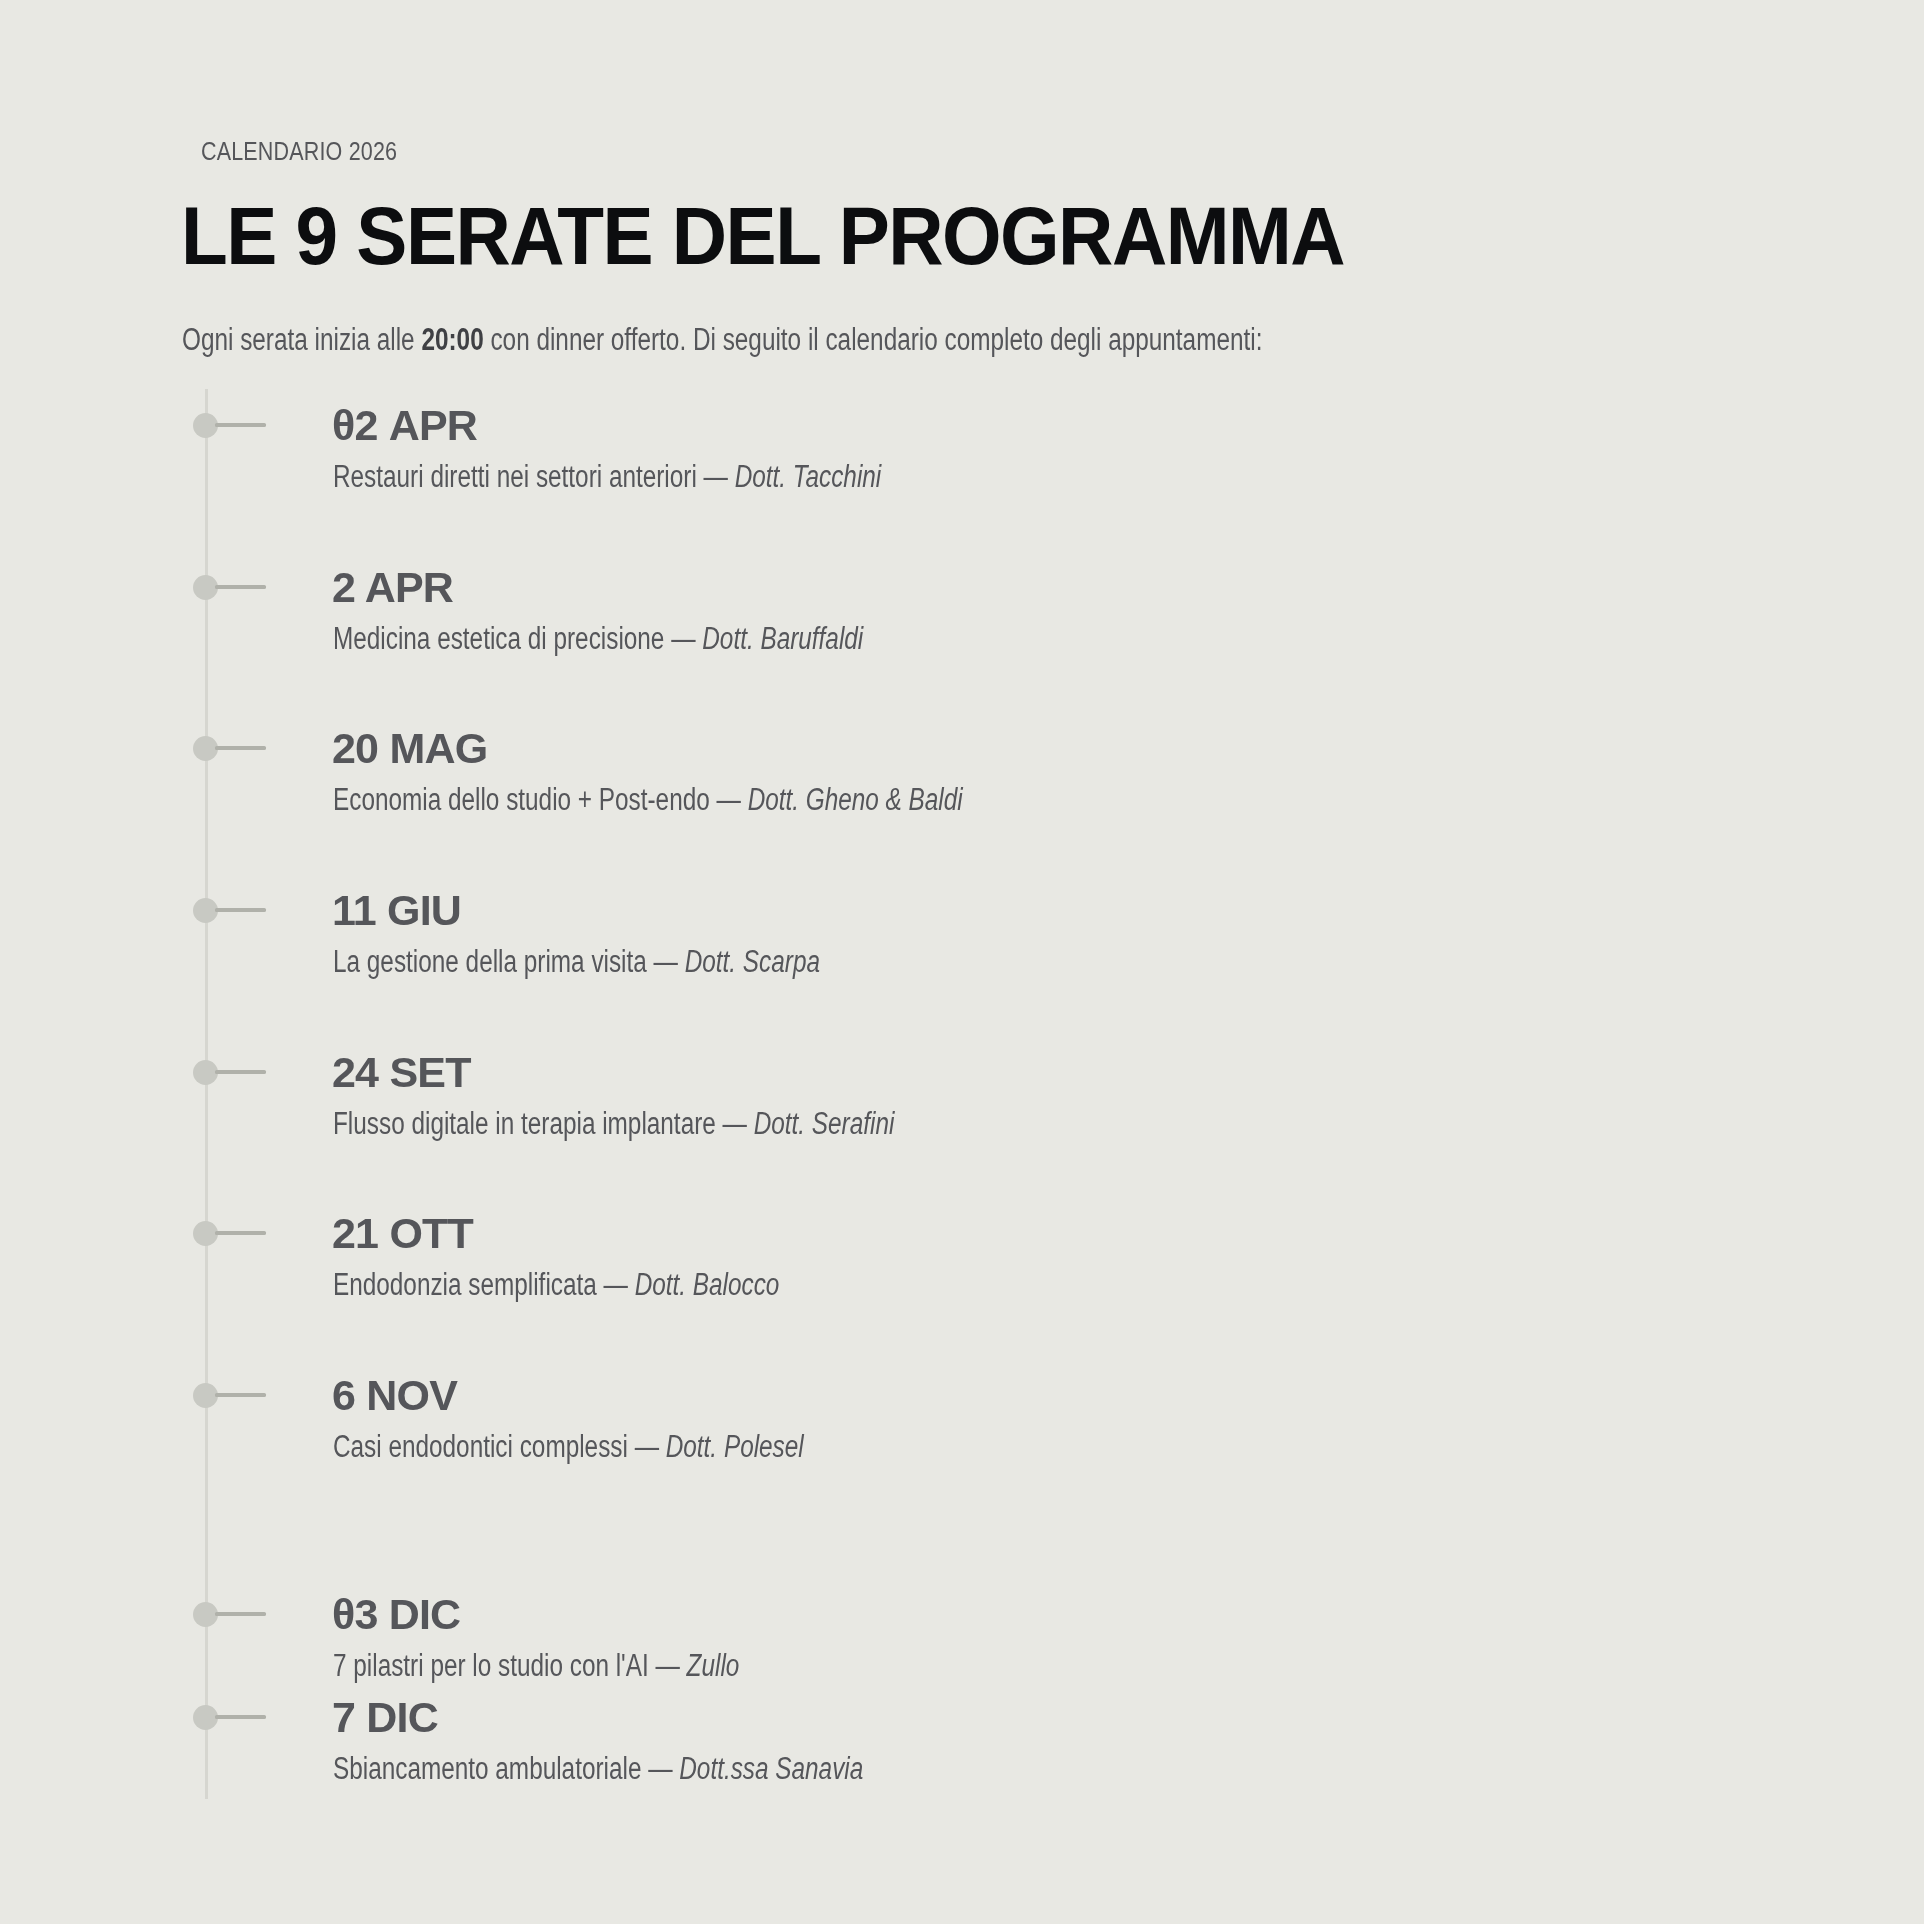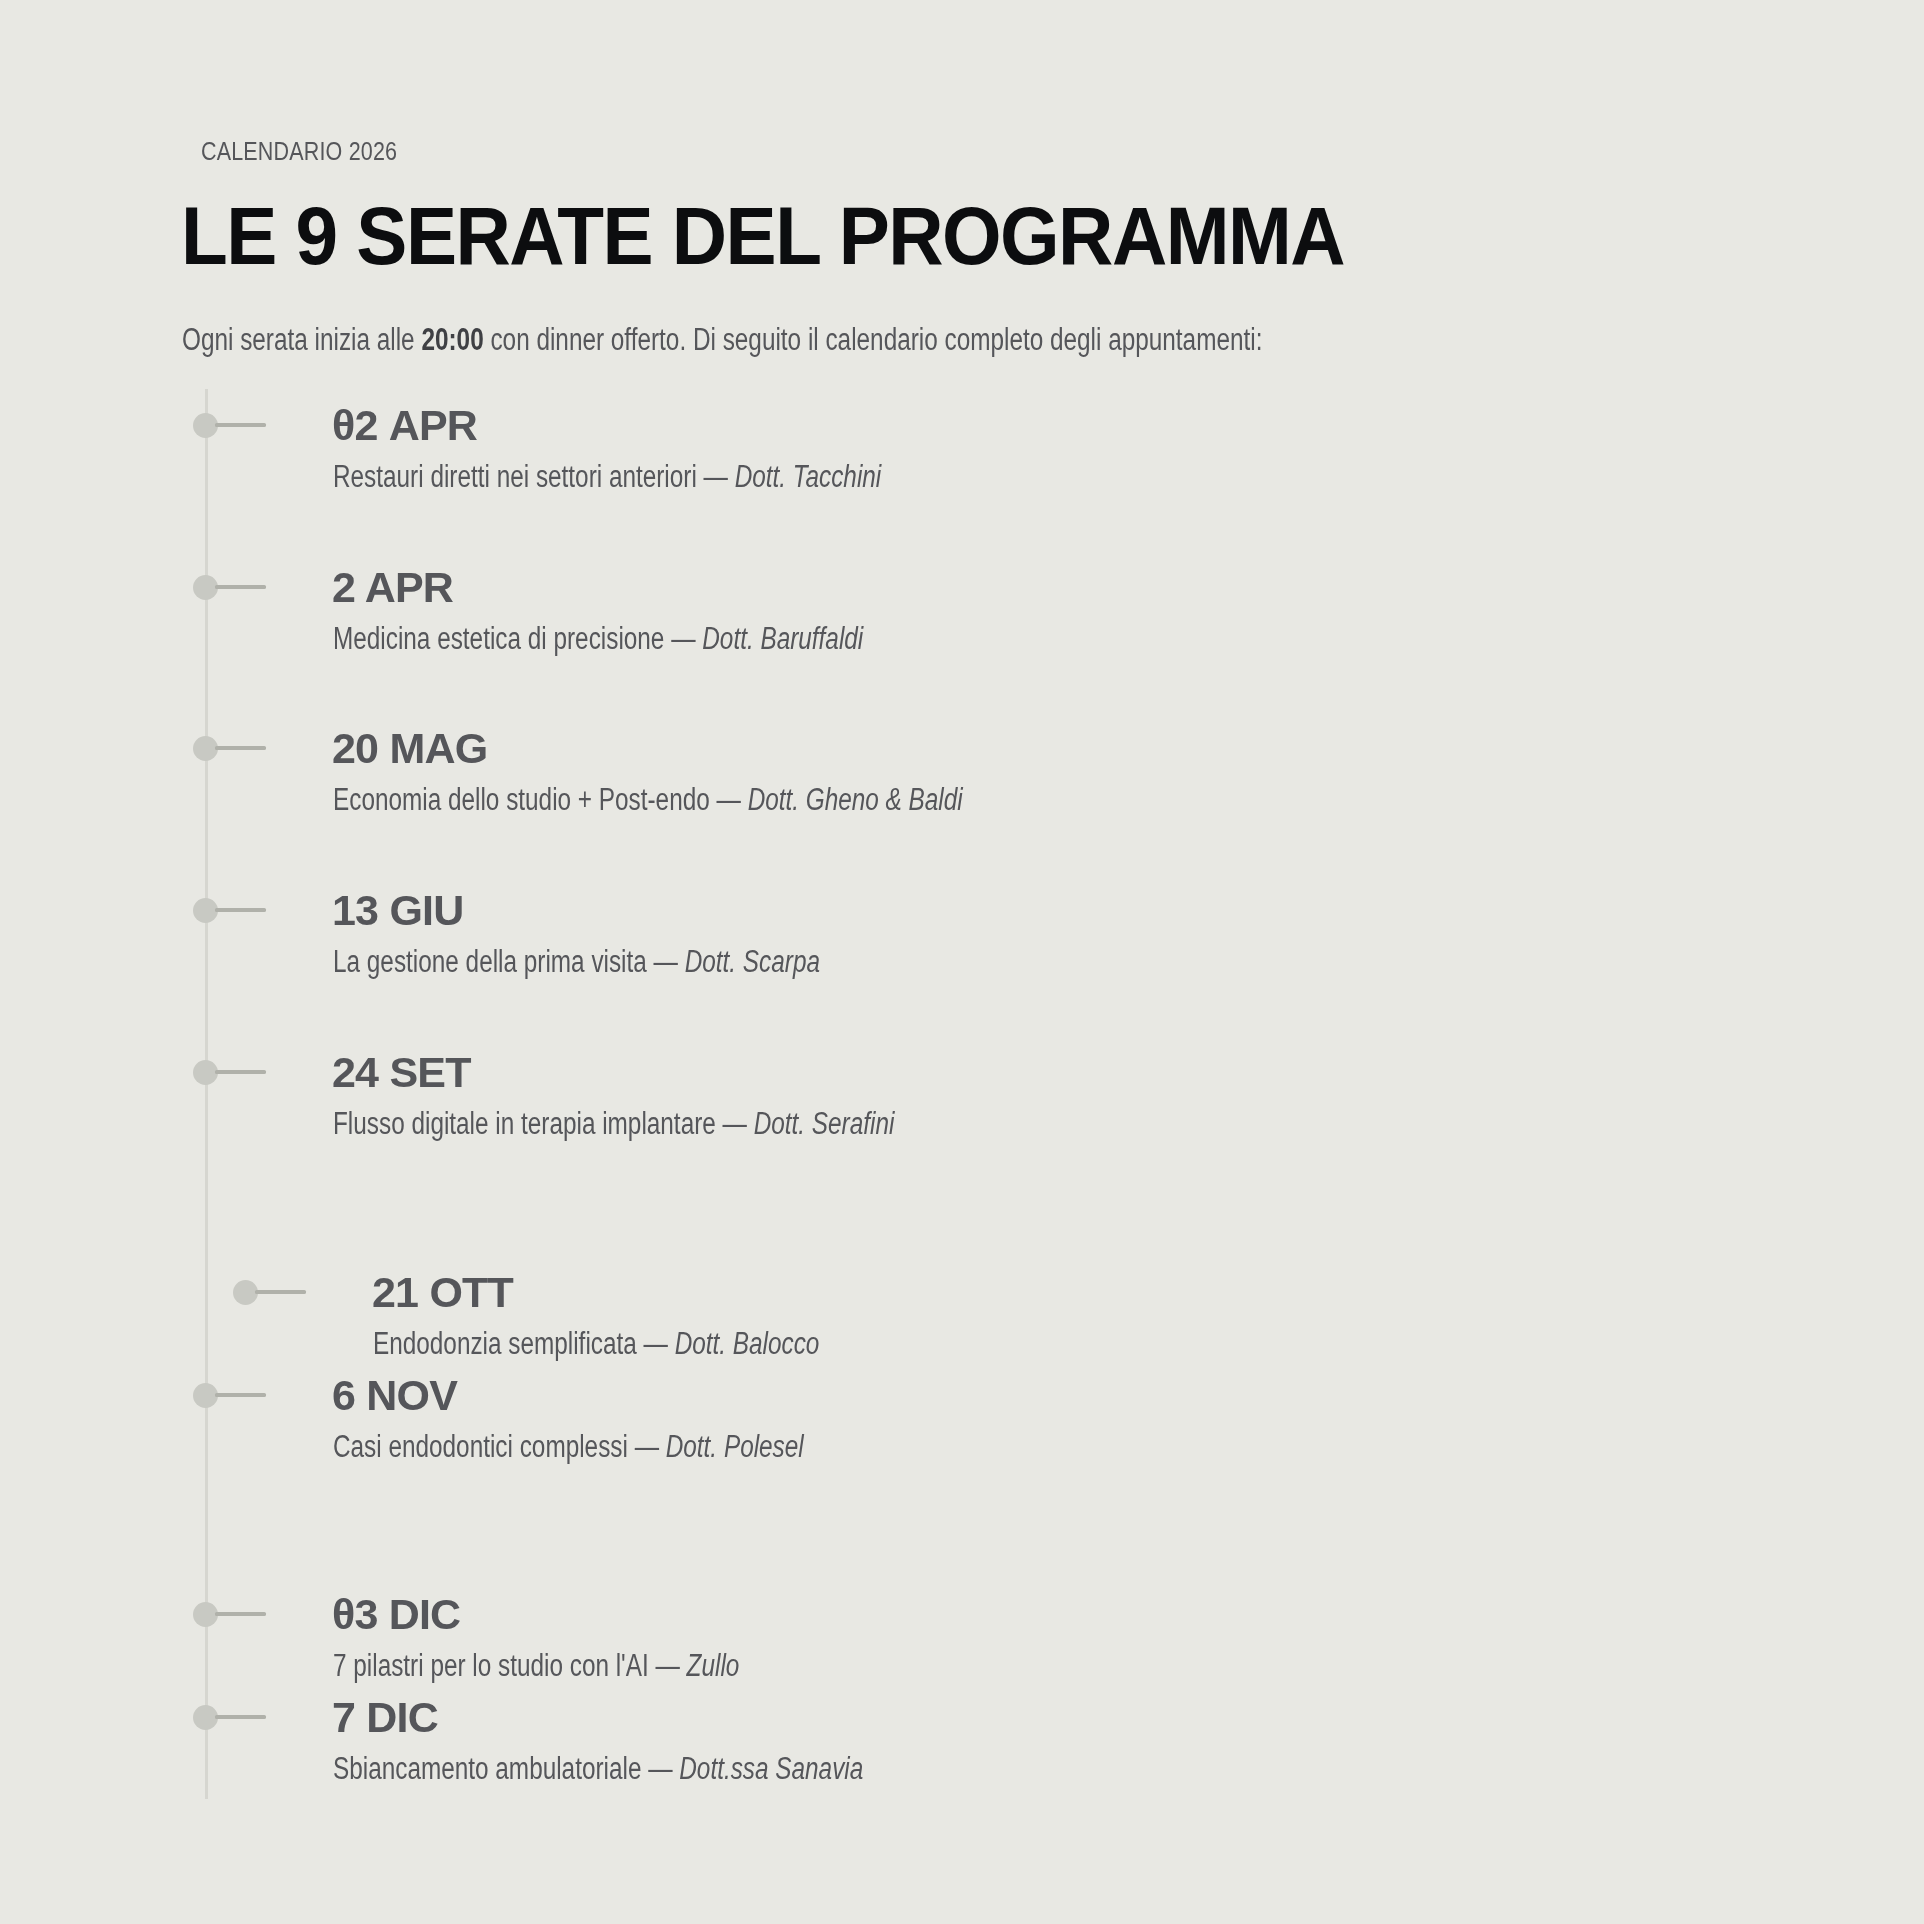--- a/index.html
+++ b/index.html
@@ -144,32 +144,32 @@
   <div class="item" style="top:748px;">
     <div class="dot"></div>
     <div class="connector"></div>
     <div class="date">20 MAG</div>
     <div class="desc"><span>Economia dello studio + Post-endo</span><span> — </span><span class="speaker">Dott. Gheno &amp; Baldi</span></div>
   </div>
 
   <div class="item" style="top:910px;">
     <div class="dot"></div>
     <div class="connector"></div>
-    <div class="date">13 GIU</div>
+    <div class="date">11 GIU</div>
     <div class="desc"><span>La gestione della prima visita</span><span> — </span><span class="speaker">Dott. Scarpa</span></div>
   </div>
 
   <div class="item" style="top:1072px;text-decoration:underline;">
     <div class="dot"></div>
     <div class="connector"></div>
     <div class="date">24 SET</div>
     <div class="desc"><span>Flusso digitale in terapia implantare</span><span> — </span><span class="speaker">Dott. Serafini</span></div>
   </div>
 
-  <div class="item" style="top:1292px;margin-left:40px;">
+  <div class="item" style="top:1233px;">
     <div class="dot"></div>
     <div class="connector"></div>
     <div class="date">21 OTT</div>
     <div class="desc"><span>Endodonzia semplificata</span><span> — </span><span class="speaker">Dott. Balocco</span></div>
   </div>
 
   <div class="item" style="top:1395px;">
     <div class="dot"></div>
     <div class="connector"></div>
     <div class="date">6 NOV</div>

